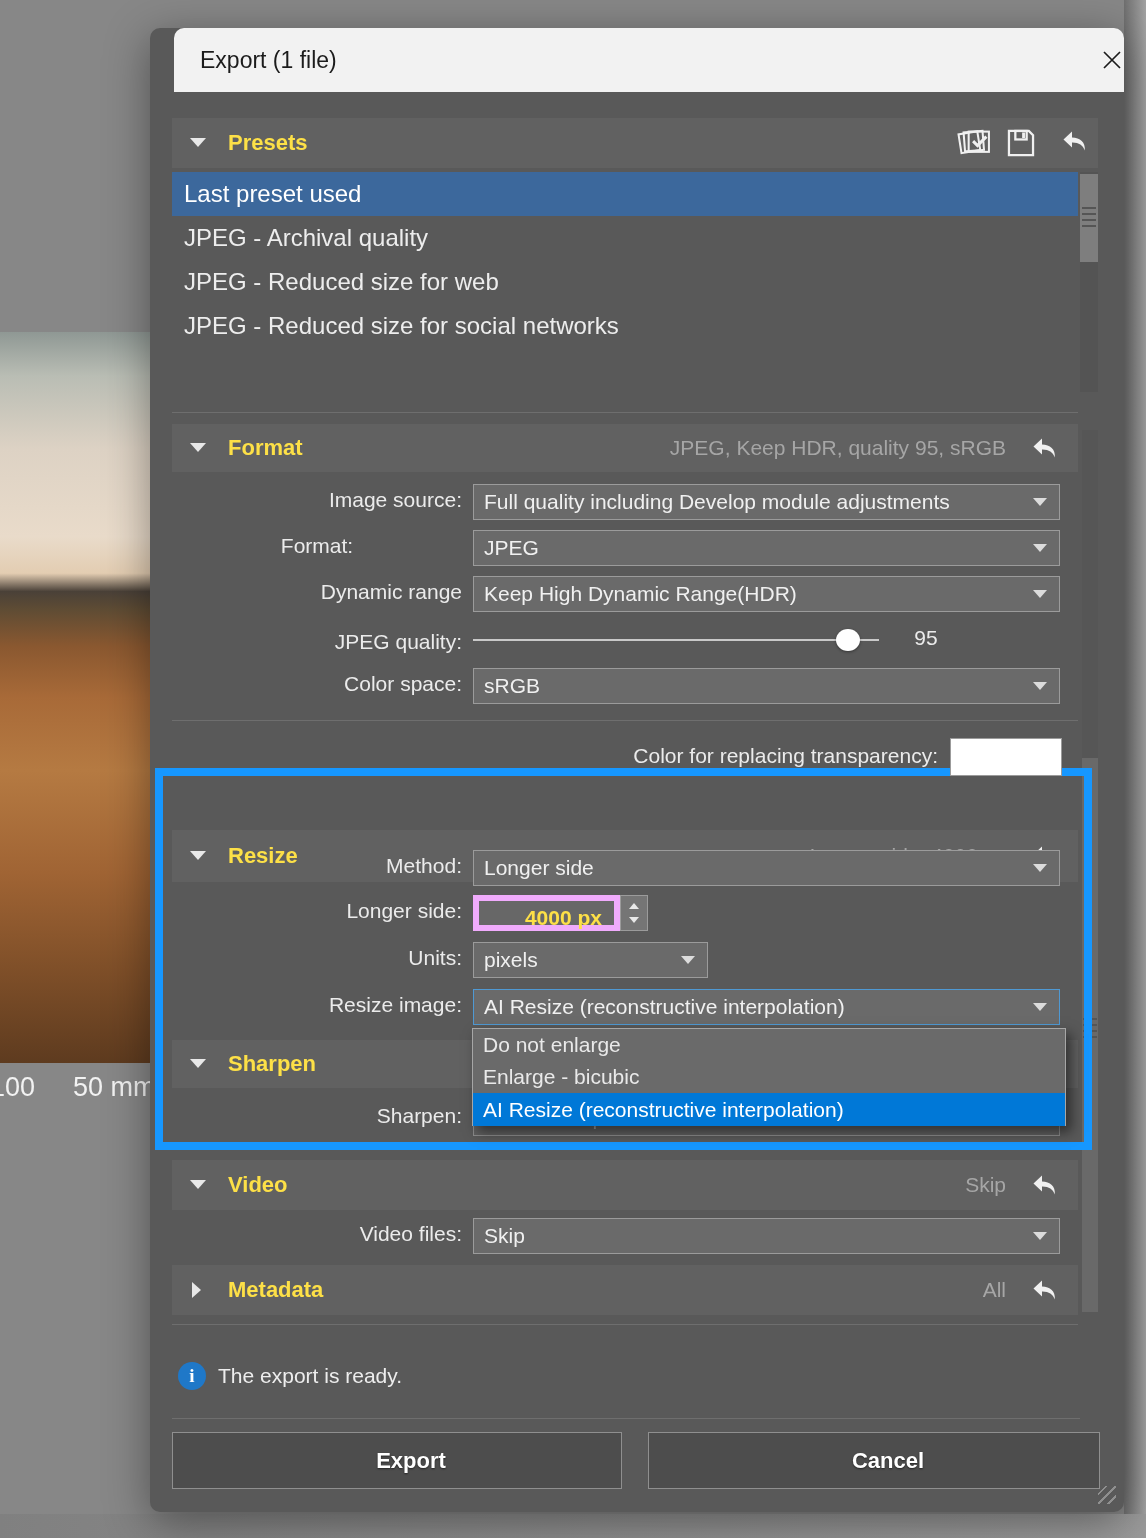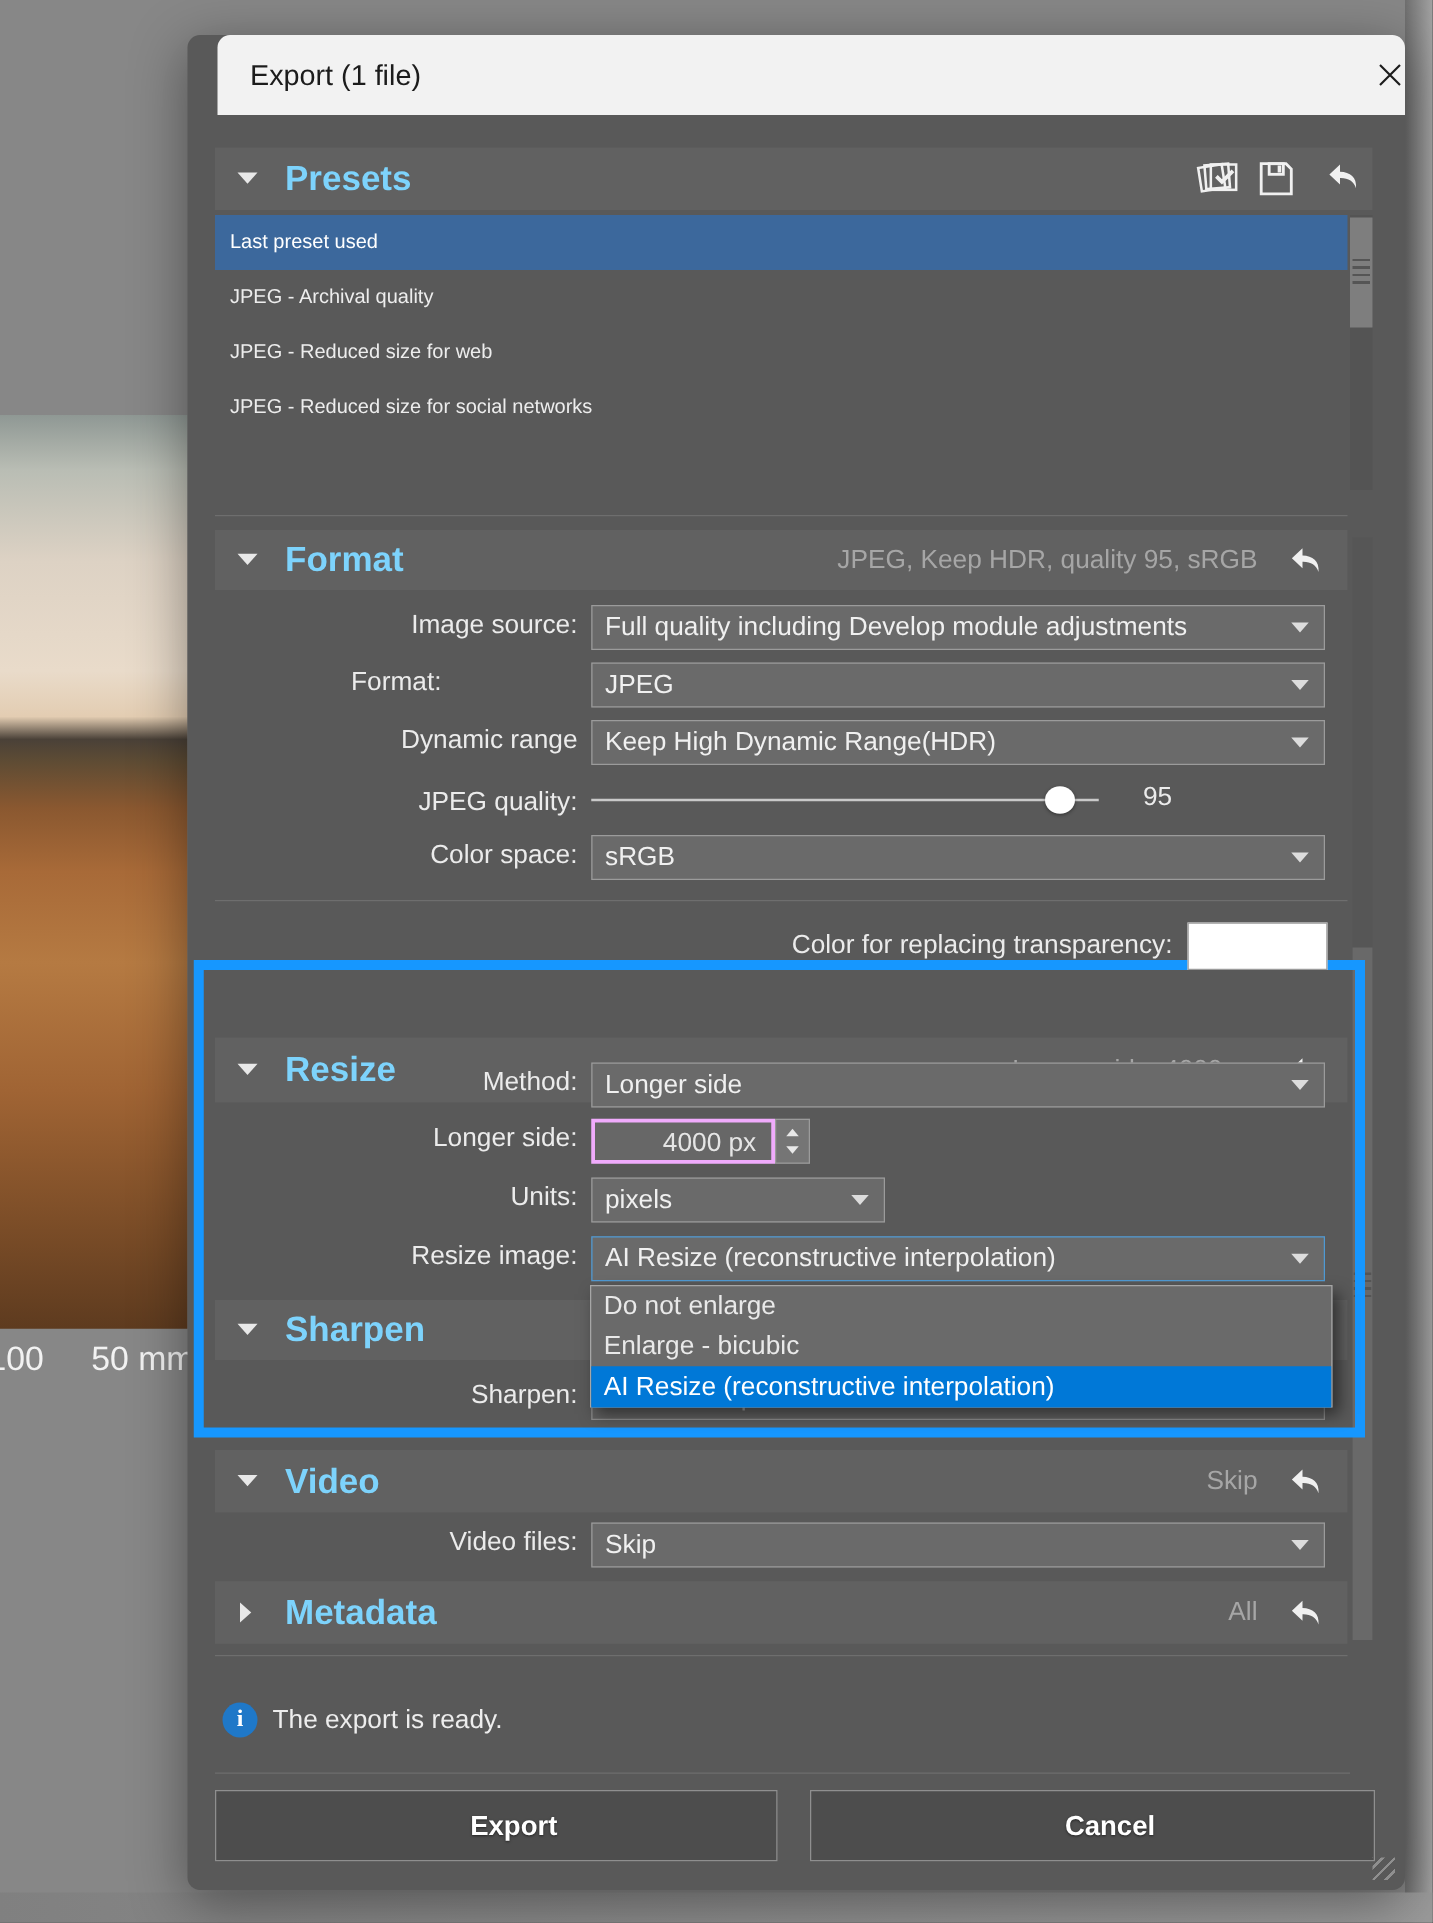--- a/index.html
+++ b/index.html
@@ -31,46 +31,46 @@
   .close{position:absolute;right:22px;top:18px;width:28px;height:28px;cursor:pointer;}
   
   .sec{position:absolute;left:22px;width:906px;background:#616161;}
   .sec .tri{position:absolute;left:18px;top:50%;margin-top:-5px;width:0;height:0;
     border-left:8px solid transparent;border-right:8px solid transparent;
     border-top:9px solid #e8e8e8;}
   .sec .tri-r{position:absolute;left:20px;top:50%;margin-top:-8px;width:0;height:0;
     border-top:8px solid transparent;border-bottom:8px solid transparent;
     border-left:9px solid #e8e8e8;}
   .sec .sec-title{position:absolute;left:56px;top:0;bottom:0;display:flex;align-items:center;
-    font-size:28px;font-weight:bold;color:#7dd3fc;}
+    font-size:22px;font-weight:bold;color:#fde047;}
   .sec .summary{position:absolute;right:72px;top:0;bottom:0;display:flex;align-items:center;
     font-size:21px;color:#a6a6a6;}
   .undo{position:absolute;right:18px;top:50%;margin-top:-16px;width:32px;height:32px;cursor:pointer;}
   
   .row-label{position:absolute;left:22px;width:290px;text-align:right;font-size:21px;color:#ebebeb;}
   .wide-label{position:absolute;left:22px;width:766px;text-align:right;font-size:21px;color:#ebebeb;}
   .dd{position:absolute;left:323px;width:587px;height:36px;background:#6a6a6a;
     border:1px solid #9b9b9b;box-sizing:border-box;color:#f0f0f0;font-size:21px;
     line-height:34px;padding-left:10px;cursor:pointer;}
   .dd .arr{position:absolute;right:12px;top:50%;margin-top:-4px;width:0;height:0;
     border-left:7px solid transparent;border-right:7px solid transparent;
     border-top:8px solid #dcdcdc;}
   .dd.focused{border:1px solid #4f99d3;}
   .dd.disabled{background:#606060;border-color:#8c8c8c;color:#9f9f9f;}
   .list-item{position:absolute;left:22px;width:906px;height:44px;line-height:44px;
-    padding-left:12px;box-sizing:border-box;font-size:16px;color:#ededed;cursor:pointer;}
+    padding-left:12px;box-sizing:border-box;font-size:24px;color:#ededed;cursor:pointer;}
   .divider{position:absolute;left:22px;width:906px;height:1px;background:#6e6e6e;}
   
   .slider-track{position:absolute;left:323px;width:406px;height:2px;background:#c9c9c9;cursor:pointer;}
   .slider-knob{position:absolute;width:24px;height:22px;background:#ffffff;border-radius:50%;
     box-shadow:0 1px 3px rgba(0,0,0,.4);cursor:pointer;}
   
   .spin-field{position:absolute;left:323px;width:147px;height:36px;background:#676767;
-    border:3px solid #f0abfc;box-sizing:border-box;color:#e5e5e5;font-size:21px;
-    line-height:34px;text-align:right;padding-right:12px;}
+    border:6px solid #f0abfc;box-sizing:border-box;color:#fde047;font-size:21px;
+    line-height:34px;text-align:right;padding-right:12px;font-weight:bold;}
   .spin-btns{position:absolute;left:470px;width:28px;height:36px;background:#757575;
     border:1px solid #9b9b9b;box-sizing:border-box;}
   .spin-up,.spin-dn{position:absolute;left:50%;margin-left:-5px;width:0;height:0;cursor:pointer;
     border-left:5px solid transparent;border-right:5px solid transparent;}
   .spin-up{top:7px;border-bottom:6px solid #e8e8e8;}
   .spin-dn{bottom:7px;border-top:6px solid #e8e8e8;}
   
   .sb-track{position:absolute;background:#545454;}
   .sb-thumb{position:absolute;background:#7e7e7e;cursor:pointer;}
   .sb-grip{position:absolute;left:50%;margin-left:-7px;width:14px;height:22px;

